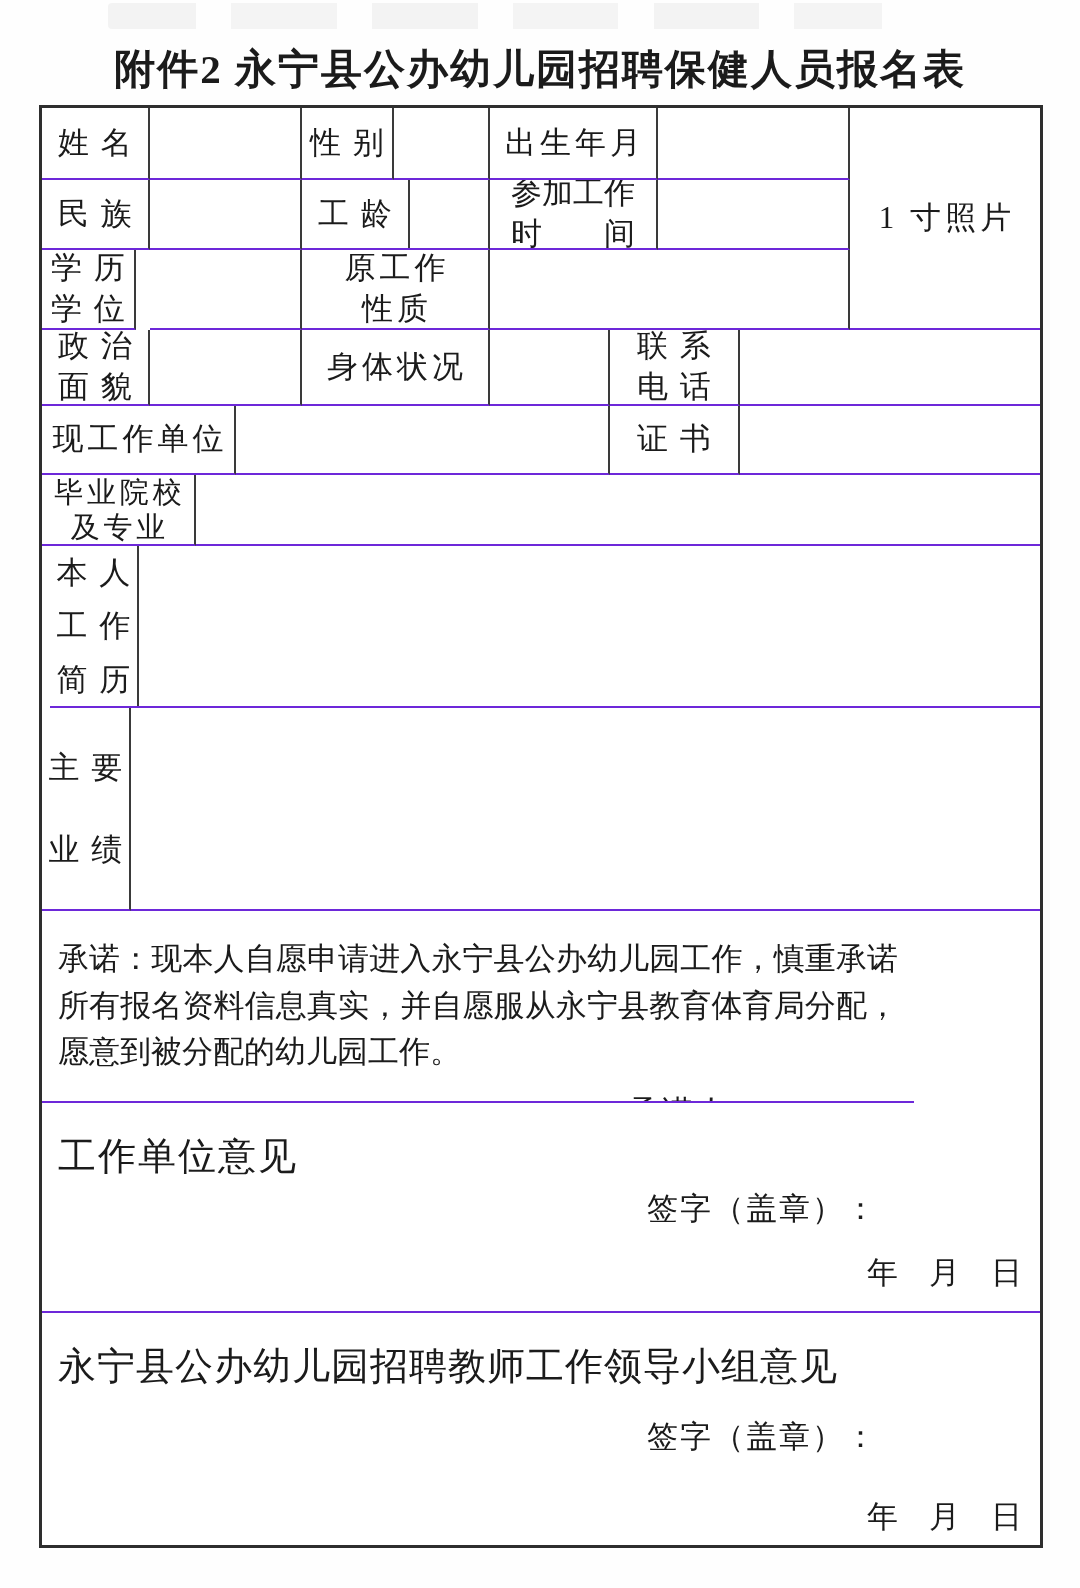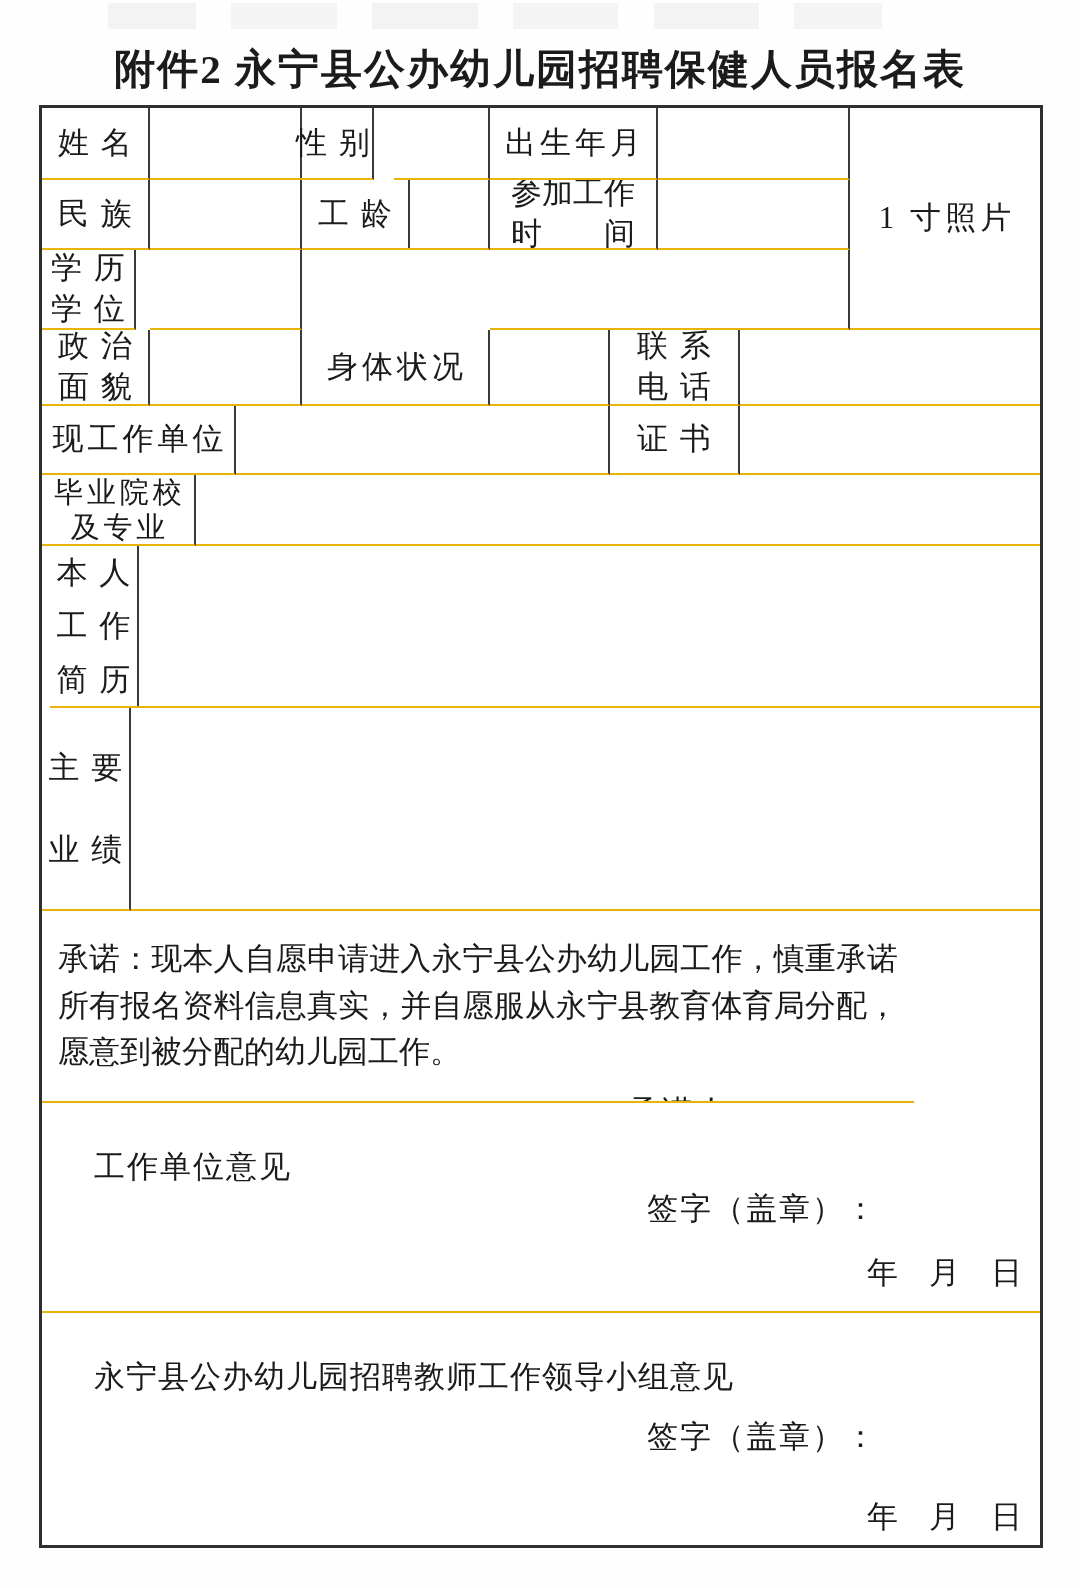--- a/index.html
+++ b/index.html
@@ -53,21 +53,21 @@
     top: 105px;
     width: 998px;
     height: 1437px;
     border: 3px solid #2e2e2e;
     background: #fff;
   }
   .cell {
     position: absolute;
     box-sizing: border-box;
     border-right: 2px solid #3a3a3a;
-    border-bottom: 2px solid #eab308;
+    border-bottom: 2px solid #6d28d9;
     display: flex;
     align-items: center;
     justify-content: center;
     font-size: 31px;
     line-height: 1.32;
     text-align: center;
     overflow: hidden;
   }
   .re { border-right: none; }
   .be { border-bottom: none; }
@@ -93,24 +93,23 @@
   .promise-sign {
     margin-top: 16px;
     padding-right: 150px;
     text-align: right;
     font-size: 31px;
     letter-spacing: 3px;
   }
   .op-title {
     position: absolute;
     left: 16px;
-    top: 44px;
-    font-size: 31px;
+    top: 28px;
+    font-size: 38px;
     letter-spacing: 2px;
-    margin-left: 36px;
   }
   .op-sign {
     position: absolute;
     right: 162px;
     font-size: 31px;
     letter-spacing: 2px;
     margin-left: 28px;
   }
   .op-date {
     position: absolute;
@@ -126,21 +125,21 @@
   <div class="scan-artifact"></div>
 
   <h1 class="title">附件2 永宁县公办幼儿园招聘保健人员报名表</h1>
 
   <div class="form-table">
 
     <div class="cell sp-lg" style="left:0;top:0;width:108px;height:72px">
         <span class="lt">姓名</span>
       </div>
     <div class="cell" style="left:108px;top:0;width:152px;height:72px"></div>
-    <div class="cell sp-lg" style="left:252px;top:0;width:80px;height:72px">
+    <div class="cell sp-lg" style="left:260px;top:0;width:92px;height:72px">
         <span class="lt">性别</span>
       </div>
     <div class="cell" style="left:352px;top:0;width:96px;height:72px"></div>
     <div class="cell sp-sm" style="left:448px;top:0;width:168px;height:72px">
         <span class="lt">出生年月</span>
       </div>
     <div class="cell" style="left:616px;top:0;width:192px;height:72px"></div>
     <div class="cell re sp-sm" style="left:808px;top:0;width:190px;height:222px">
         <span class="lt">1 寸照片</span>
       </div>
@@ -157,20 +156,24 @@
         <span class="lt">参加工作
 时　　间</span>
       </div>
     <div class="cell" style="left:616px;top:72px;width:192px;height:70px"></div>
 
     <div class="cell sp-lg" style="left:0;top:142px;width:94px;height:80px">
         <span class="lt">学历
 学位</span>
       </div>
     <div class="cell" style="left:108px;top:142px;width:152px;height:80px"></div>
+    <div class="cell sp-sm" style="left:260px;top:142px;width:188px;height:80px">
+        <span class="lt">原工作
+性质</span>
+      </div>
     <div class="cell" style="left:448px;top:142px;width:360px;height:80px"></div>
 
     <div class="cell sp-lg" style="left:0;top:222px;width:108px;height:76px">
         <span class="lt">政治
 面貌</span>
       </div>
     <div class="cell" style="left:108px;top:222px;width:152px;height:76px"></div>
     <div class="cell sp-sm" style="left:260px;top:222px;width:188px;height:76px">
         <span class="lt">身体状况</span>
       </div>

